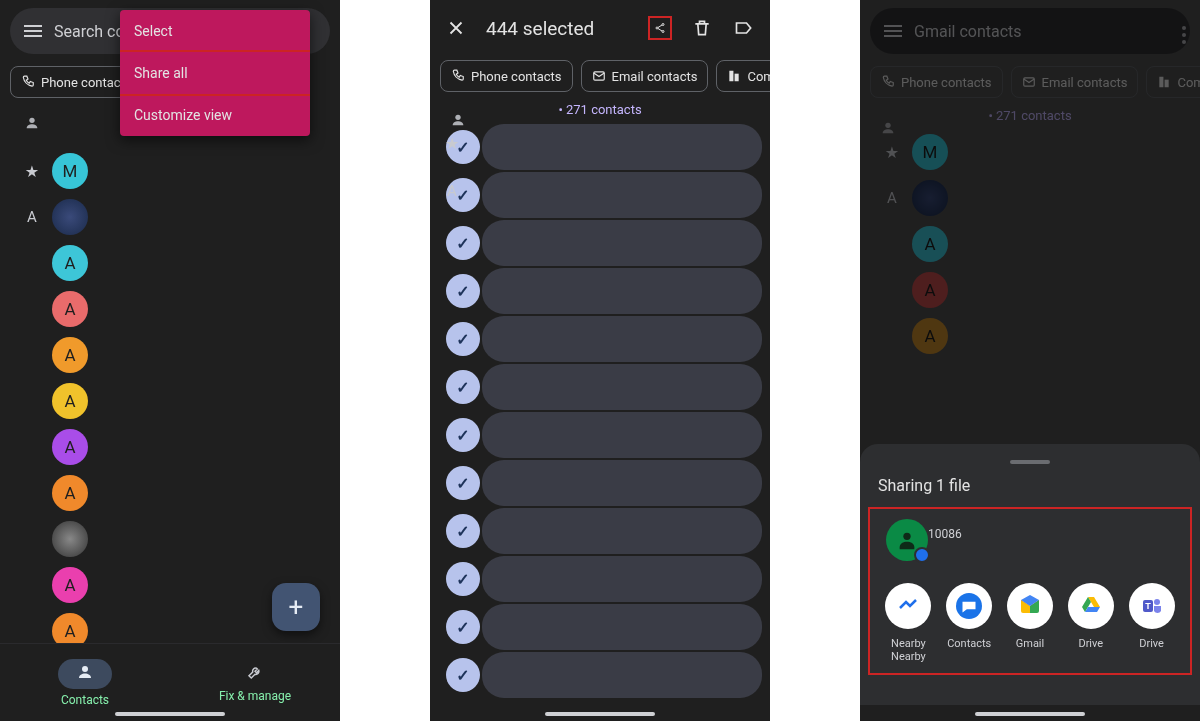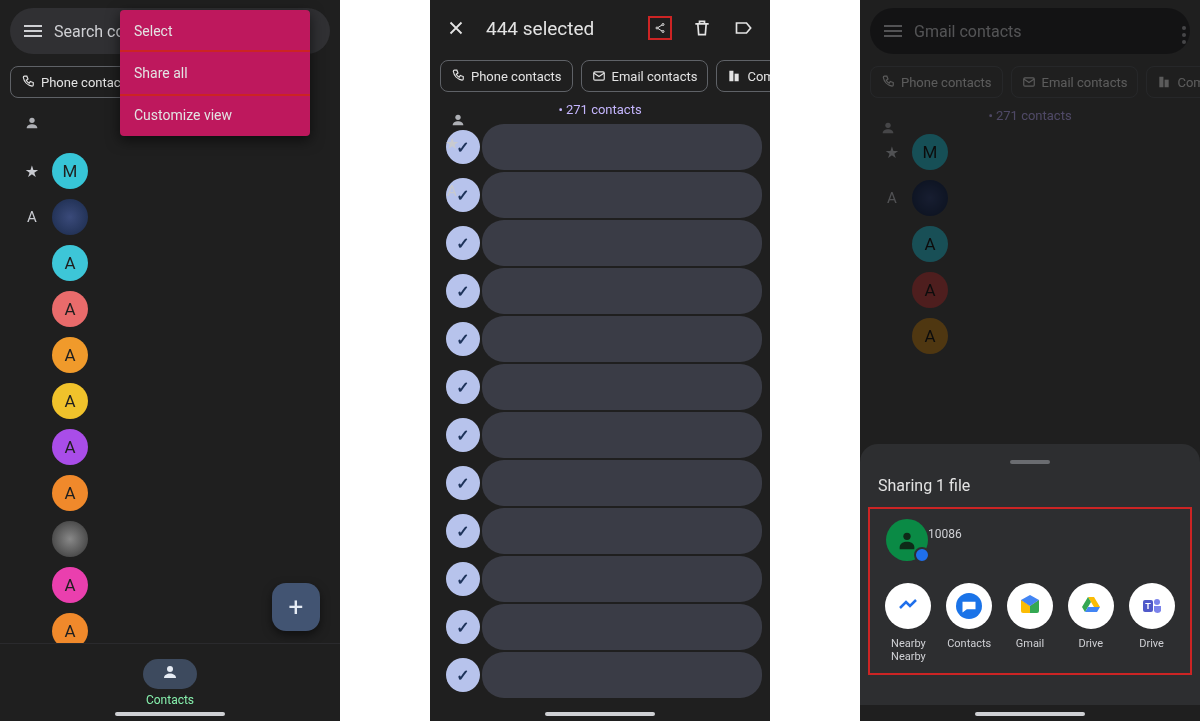--- a/index.html
+++ b/index.html
@@ -261,20 +261,26 @@
   </div>
 
   <div class="navbar">
     <div class="tab active">
       <div class="pill icon"><svg width="18" height="18" viewBox="0 0 24 24" fill="#e6ecf4">
             <circle cx="12" cy="8" r="4"></circle>
             <path d="M4 20c0-4 4-6 8-6s8 2 8 6"></path>
           </svg></div>
       <span>Contacts</span>
     </div>
+    <div class="tab">
+      <div class="icon"><svg width="18" height="18" viewBox="0 0 24 24" fill="none" stroke="#c8cad0" stroke-width="2">
+            <path d="M14 7a4 4 0 00-5 5l-5 5 3 3 5-5a4 4 0 005-5l-3 3-2-2 3-3z"></path>
+          </svg></div>
+      <span>Fix &amp; manage</span>
+    </div>
   </div>
   <div class="gesture"></div>
 </div>
 
 <div class="phone">
   <div class="topbar2">
     <div class="iconbtn">
         <svg viewBox="0 0 24 24" width="22" height="22" stroke="#e3e3e3" stroke-width="2" fill="none">
           <path d="M6 6l12 12M18 6L6 18"></path>
         </svg>

